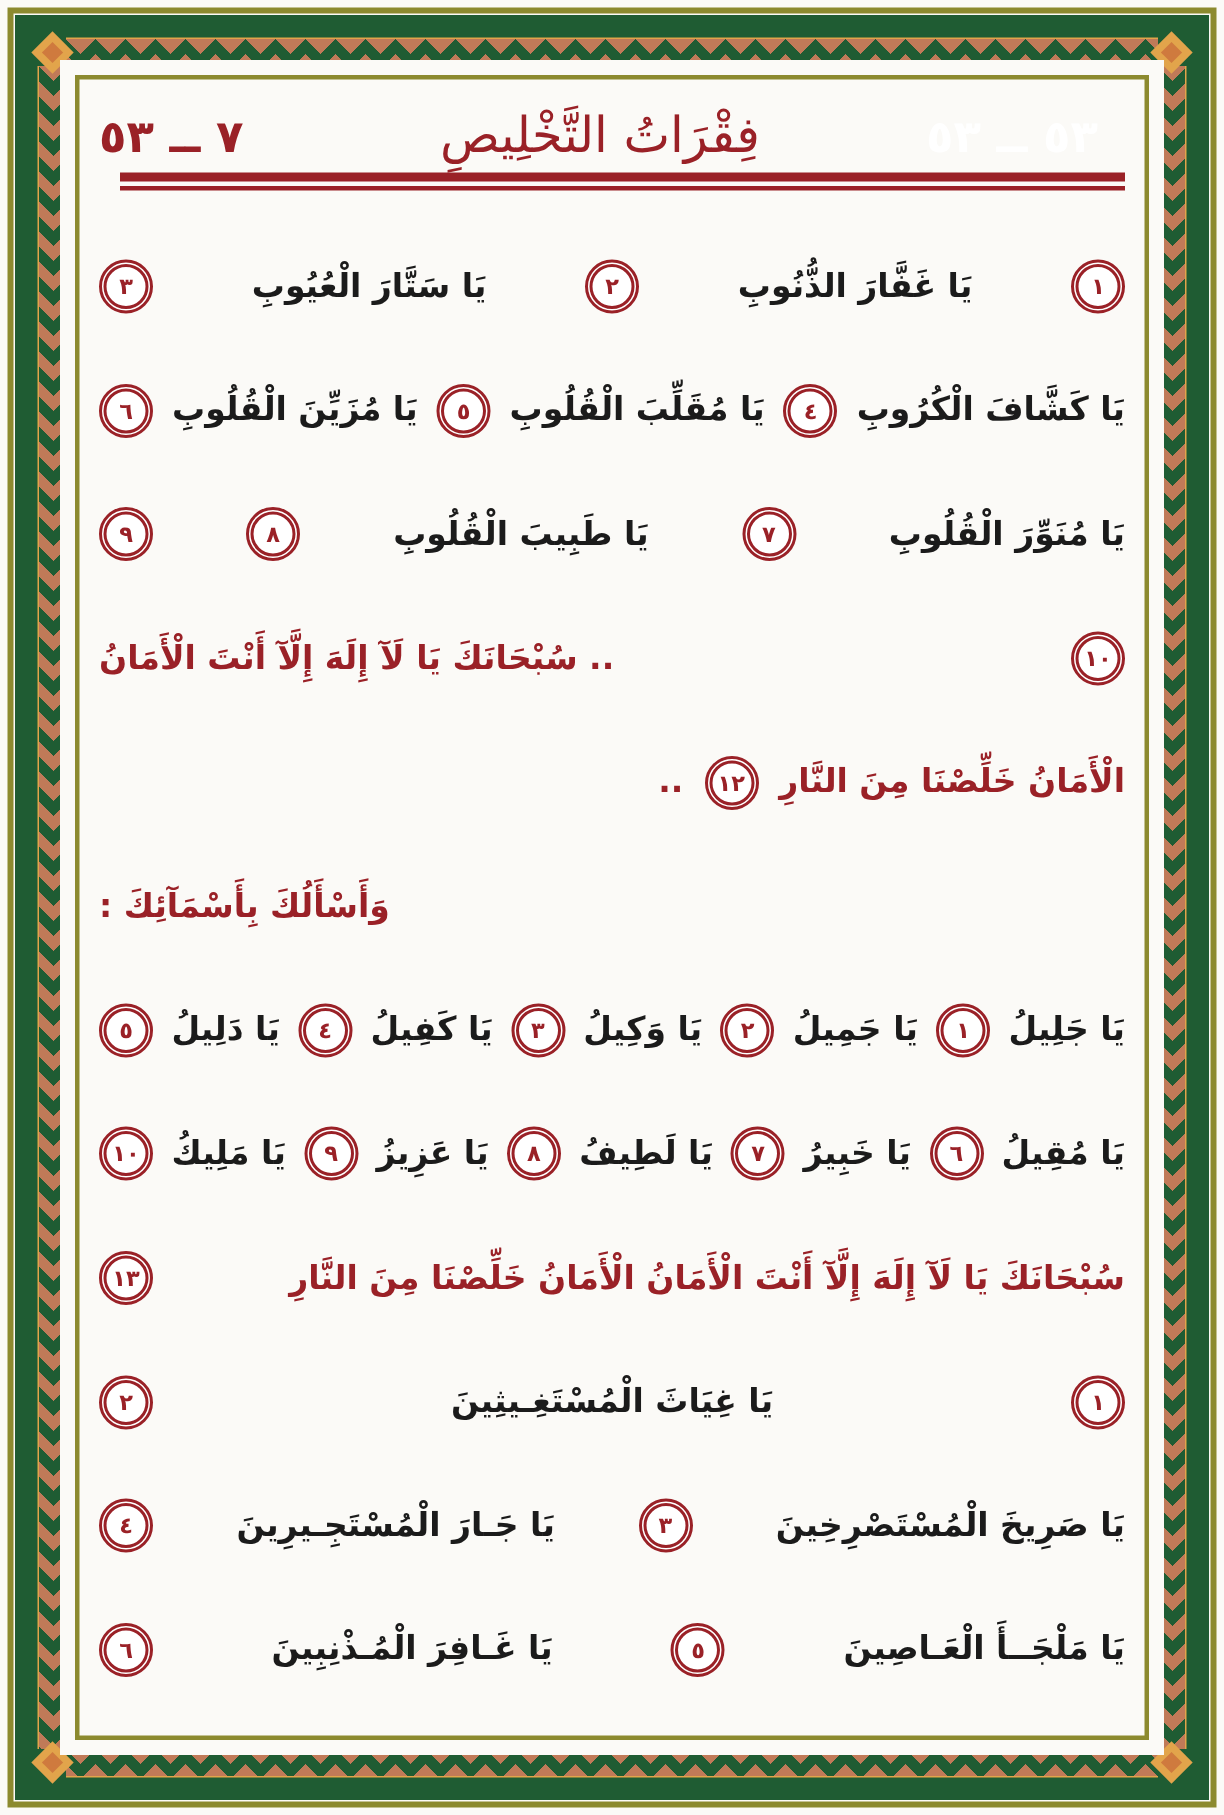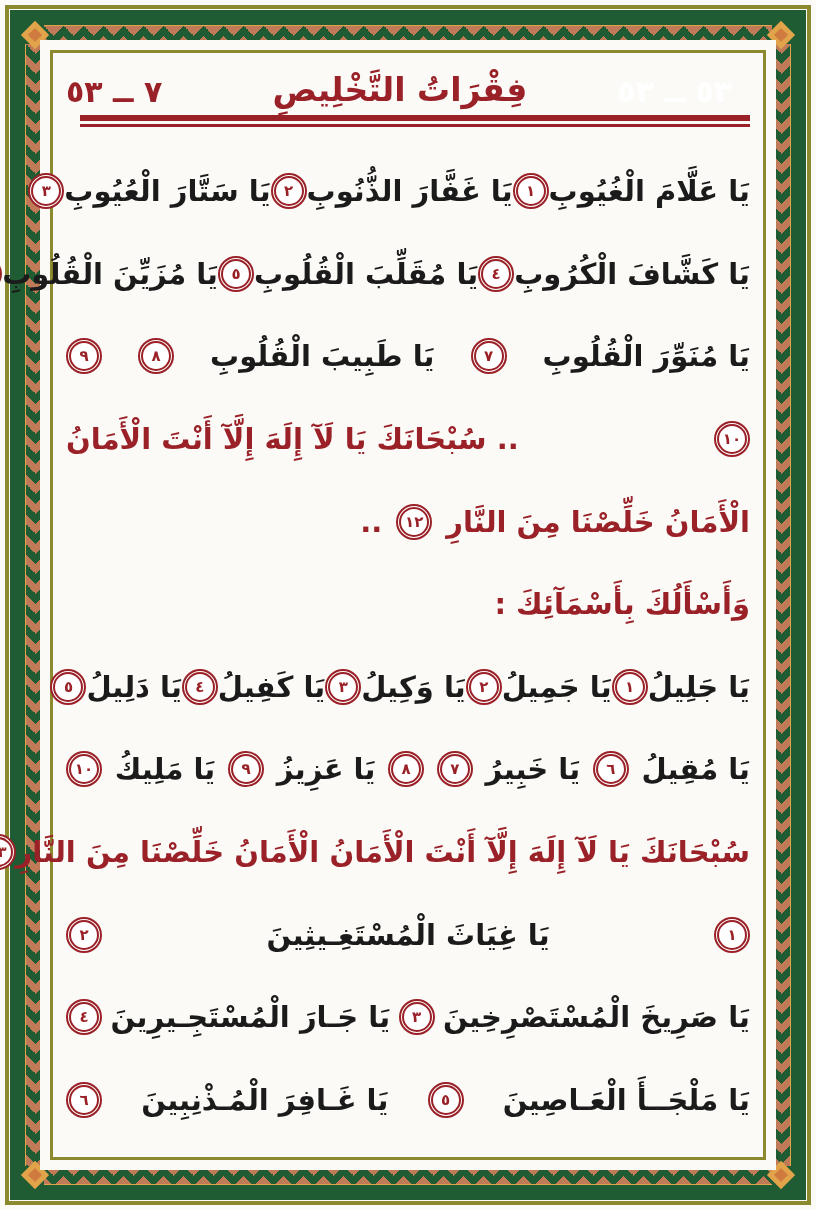--- a/index.html
+++ b/index.html
@@ -44,28 +44,28 @@
   
   .corner{position:absolute;width:20px;height:20px;background:var(--gold);transform:rotate(45deg);}
   .corner::after{content:"";position:absolute;inset:5px;background:#cf7a3e;}
   .corner.tl{top:15px;left:15px;}
   .corner.tr{top:15px;right:15px;}
   .corner.bl{bottom:15px;left:15px;}
   .corner.br{bottom:15px;right:15px;}
   
   .page-num{position:absolute;left:66px;top:74px;color:var(--red);font-size:30px;font-weight:bold;direction:rtl;text-align:right;}
   .ghost-num{position:absolute;right:84px;top:74px;color:#ffffff;font-size:30px;font-weight:bold;direction:rtl;}
-  .page-title{position:absolute;left:0;right:16px;top:70px;text-align:center;color:var(--red);font-size:33px;font-weight:bold;}
+  .page-title{position:absolute;left:0;right:16px;top:70px;text-align:center;color:var(--red);font-size:33px;font-weight:normal;}
   .header-rule{position:absolute;left:80px;right:66px;top:115px;height:3px;border-top:6px solid var(--red);border-bottom:3px solid var(--red);}
   
   .prayer{position:absolute;left:66px;right:66px;top:150px;height:992px;display:flex;flex-direction:column;}
   .line{display:flex;direction:rtl;align-items:center;justify-content:space-between;height:82.6px;}
   .line.align-right{justify-content:flex-start;gap:14px;}
-  .line.align-center{justify-content:flex-start;}
-  .seg{white-space:nowrap;font-weight:bold;font-size:29px;color:var(--ink);}
+  .line.align-center{justify-content:flex-end;}
+  .seg{white-space:nowrap;font-weight:bold;font-size:22px;color:var(--ink);}
   .seg.red{color:var(--red);}
   .marker{flex:0 0 auto;width:36px;height:36px;box-sizing:border-box;border:5px double var(--red);border-radius:50%;
     display:flex;align-items:center;justify-content:center;color:var(--red);font-size:15px;font-weight:bold;background:#fff;}
 </style>
 </head>
 <body>
 
 <div class="page">
 
   <div class="frame-outer"></div>
@@ -84,21 +84,20 @@
   <div class="content-bg"></div>
   <div class="inner-line"></div>
 
   <div class="page-num">٧ ــ ٥٣</div>
   <div class="ghost-num">٥٣ ــ ٥٣</div>
   <div class="page-title">فِقْرَاتُ التَّخْلِيصِ</div>
   <div class="header-rule"></div>
 
   <div class="prayer">
       <div class="line align-justify">
-        <span class="seg">يَا عَلَّامَ الْغُيُوبِ</span>
         <span class="marker">١</span>
         <span class="seg">يَا غَفَّارَ الذُّنُوبِ</span>
         <span class="marker">٢</span>
         <span class="seg">يَا سَتَّارَ الْعُيُوبِ</span>
         <span class="marker">٣</span>
       </div>
       <div class="line align-justify">
         <span class="seg">يَا كَشَّافَ الْكُرُوبِ</span>
         <span class="marker">٤</span>
         <span class="seg">يَا مُقَلِّبَ الْقُلُوبِ</span>
@@ -135,20 +134,21 @@
         <span class="seg">يَا كَفِيلُ</span>
         <span class="marker">٤</span>
         <span class="seg">يَا دَلِيلُ</span>
         <span class="marker">٥</span>
       </div>
       <div class="line align-justify">
         <span class="seg">يَا مُقِيلُ</span>
         <span class="marker">٦</span>
         <span class="seg">يَا خَبِيرُ</span>
         <span class="marker">٧</span>
+        <span class="seg">يَا لَطِيفُ</span>
         <span class="marker">٨</span>
         <span class="seg">يَا عَزِيزُ</span>
         <span class="marker">٩</span>
         <span class="seg">يَا مَلِيكُ</span>
         <span class="marker">١٠</span>
       </div>
       <div class="line align-justify">
         <span class="seg red">سُبْحَانَكَ يَا لَآ إِلَهَ إِلَّآ أَنْتَ الْأَمَانُ الْأَمَانُ خَلِّصْنَا مِنَ النَّارِ</span>
         <span class="marker">١٣</span>
       </div>

